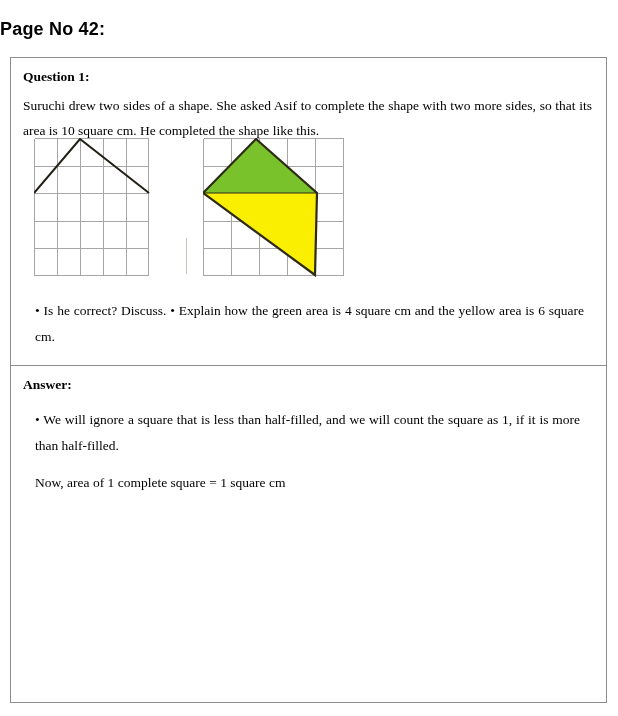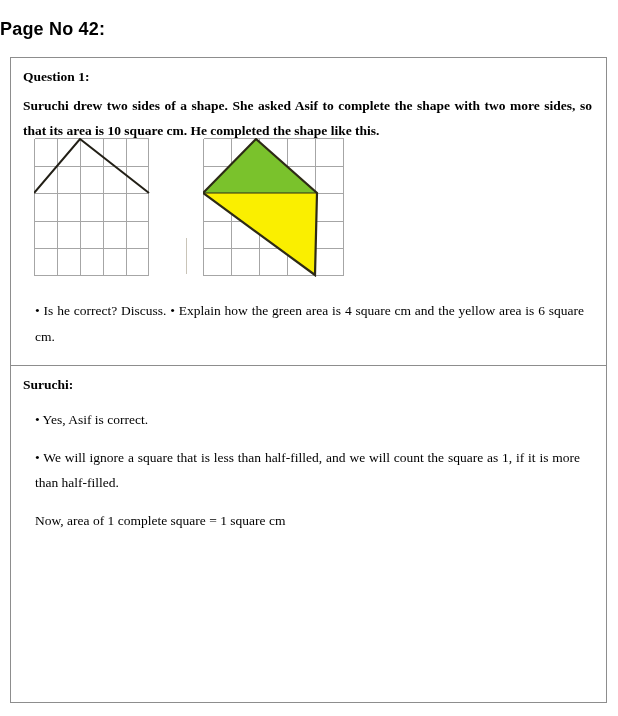--- a/index.html
+++ b/index.html
@@ -57,21 +57,21 @@
   }
 
   .section-heading {
     font-weight: bold;
     font-size: 13.5px;
     line-height: 20px;
     margin: 0 0 6px 0;
   }
 
   .q-body {
-    font-weight: bold;
+    font-weight: normal;
     font-size: 13.5px;
     line-height: 25px;
     text-align: justify;
     margin: 0;
     padding-right: 2px;
   }
 
   .para {
     font-size: 13.5px;
     line-height: 25.5px;
@@ -178,23 +178,22 @@
     </div>
 
     <div class="q-bullets">
       <div class="para">• Is he correct? Discuss. • Explain how the green area is 4 square cm and the yellow area is 6 square cm.</div>
     </div>
 
   </div>
 
   <div class="section answer">
 
-    <div class="section-heading">Suruchi:</div>
+    <div class="section-heading">Answer:</div>
 
     <div class="answer-lines">
-      <div class="para nojust">• Yes, Asif is correct.</div>
       <div class="para">• We will ignore a square that is less than half-filled, and we will count the square as 1, if it is  more than half-filled.</div>
       <div class="para nojust">Now, area of 1 complete square = 1 square cm</div>
     </div>
 
   </div>
 
 </div>
 
 </body></html>

